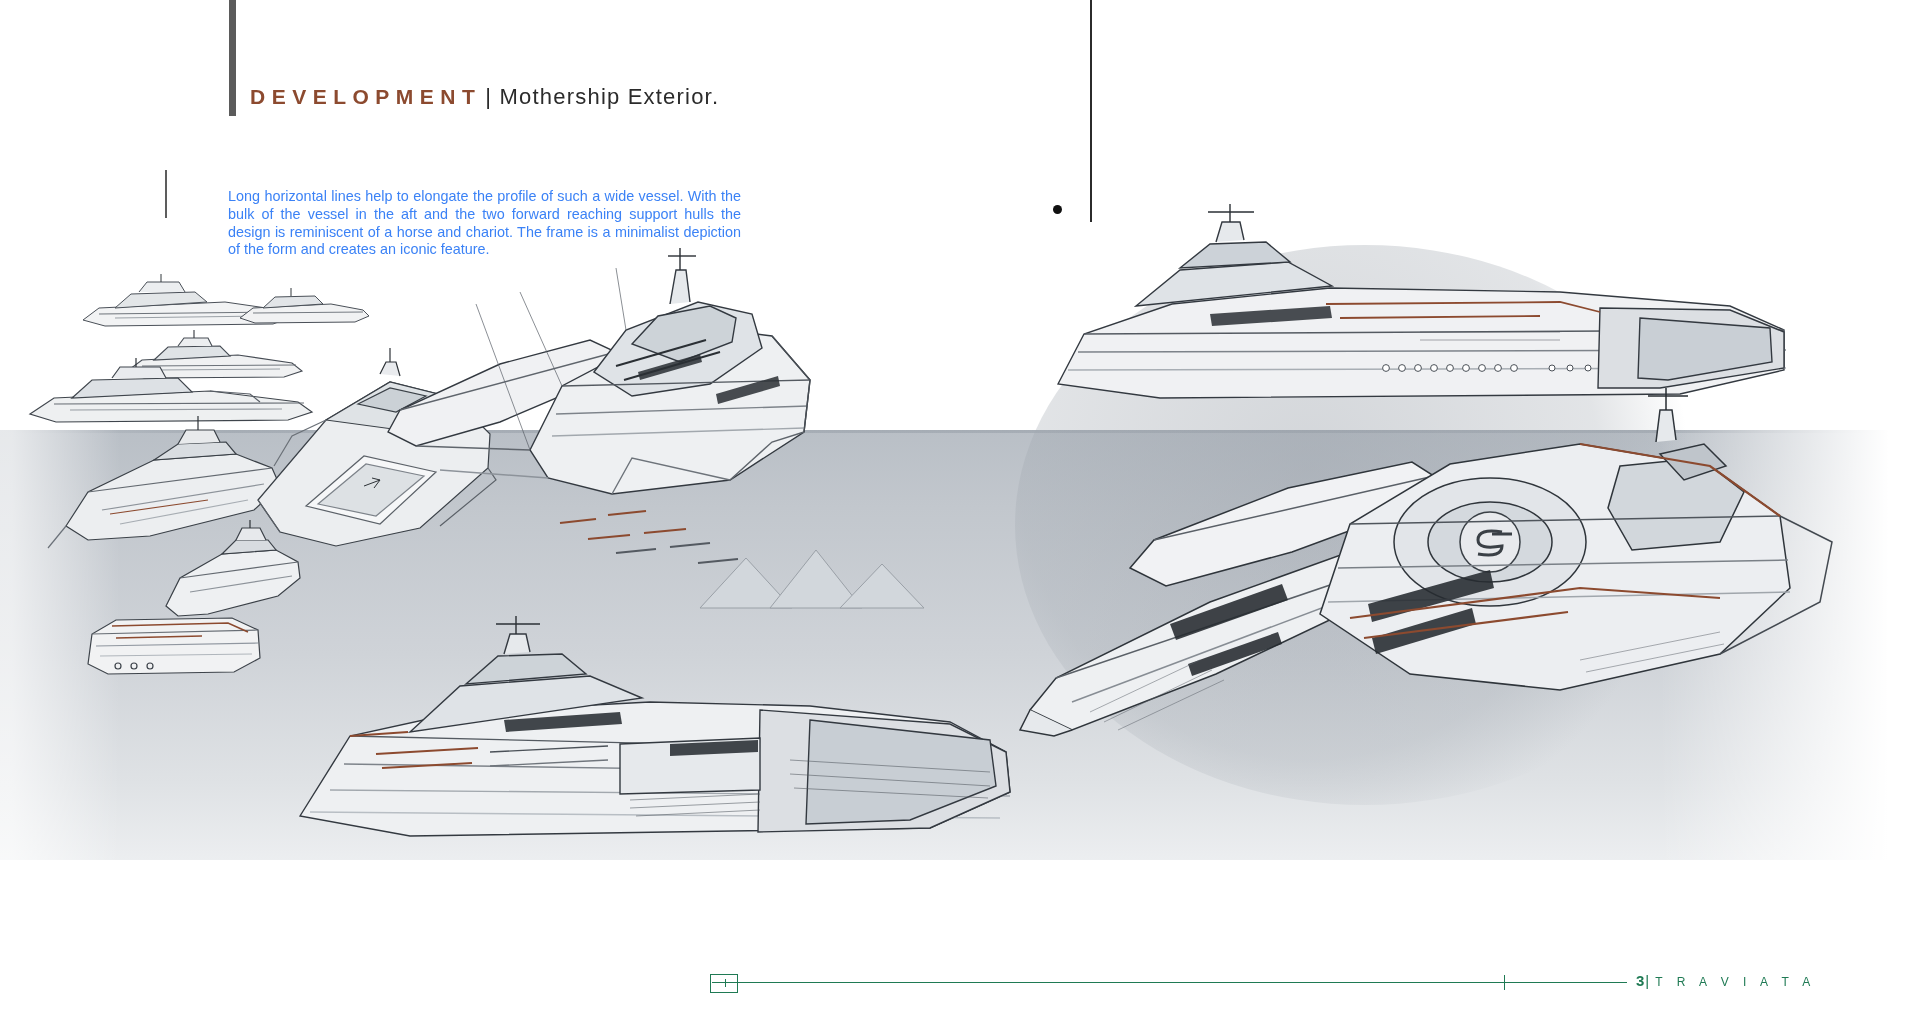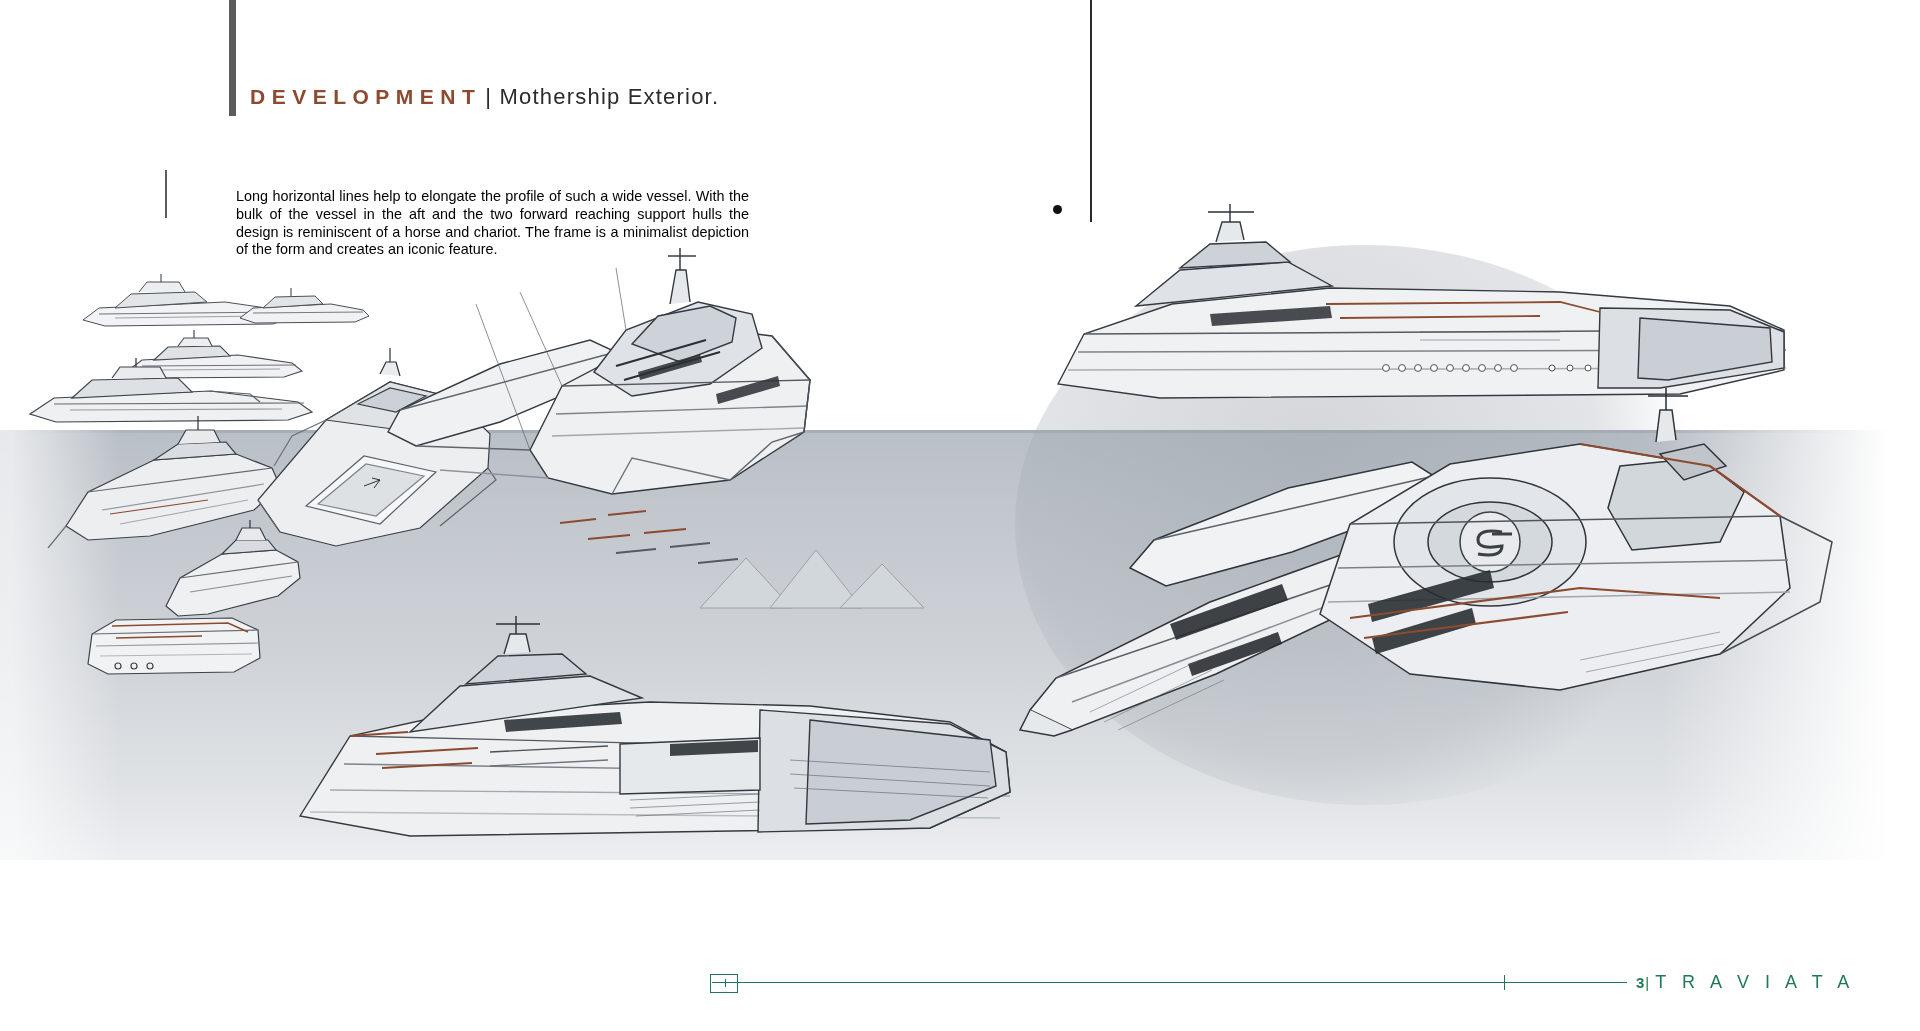--- a/index.html
+++ b/index.html
@@ -49,22 +49,22 @@
   .title .kw{
     color:#8c4a2f;letter-spacing:6.5px;font-weight:700;font-size:21px;
   }
   .title .bar{color:#2b2b2b;padding:0 8px 0 4px;font-weight:400;}
   .title .sub{letter-spacing:1.2px;color:#2b2b2b;}
 
   .para-rule{
     position:absolute;left:165px;top:170px;width:2px;height:48px;background:#5d5d5d;
   }
   .para{
-    position:absolute;left:236px;top:174px;width:513px;
-    font-size:14.4px;line-height:17.6px;color:#000000;text-align:justify;
+    position:absolute;left:228px;top:174px;width:513px;
+    font-size:14.4px;line-height:17.6px;color:#3b82f6;text-align:justify;
     font-family:"Liberation Sans", sans-serif;
   }
 
   
   .foot-line{
     position:absolute;left:712px;top:982px;width:910px;height:1px;background:#1f7a54;
   }
   .foot-tick{
     position:absolute;left:1504px;top:975px;width:1px;height:15px;background:#1f7a54;
   }
@@ -80,21 +80,21 @@
   }
   .foot-dash{
     position:absolute;left:1610px;top:982px;width:17px;height:1px;background:#1f7a54;
   }
   .foot-txt{
     position:absolute;left:1636px;top:972px;white-space:nowrap;
     color:#1f7a54;font-size:15px;font-weight:700;
   }
   .foot-txt .pg{letter-spacing:0;}
   .foot-txt .pipe{padding:0 6px 0 1px;font-weight:400;}
-  .foot-txt .brand{letter-spacing:5.5px;font-weight:400;font-size:18px;}
+  .foot-txt .brand{letter-spacing:5.5px;font-weight:400;font-size:12px;}
 
   
   .sk{position:absolute;}
   svg{display:block;overflow:visible;}
 </style>
 </head>
 <body>
 
 <div class="sea-band"></div>
 <div class="halo"></div>

